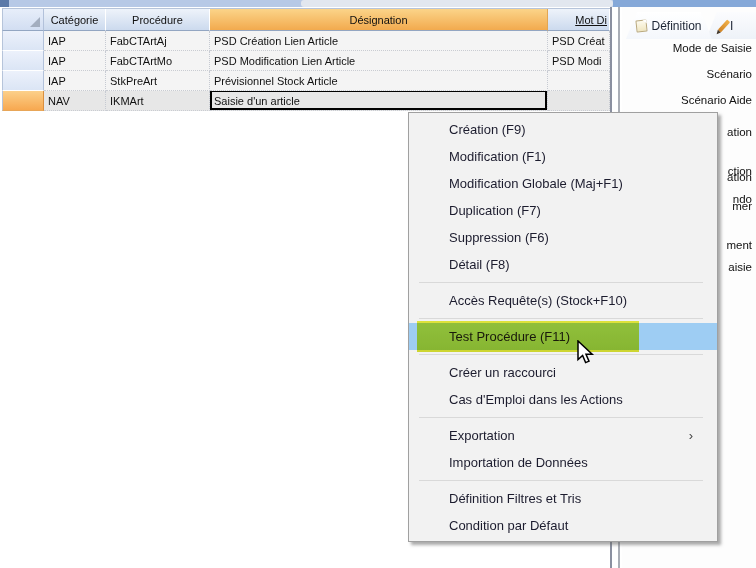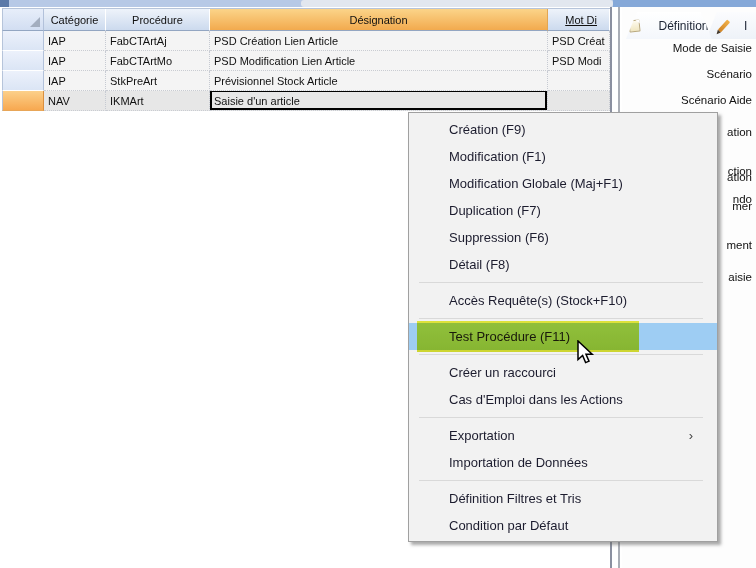--- a/index.html
+++ b/index.html
@@ -22,40 +22,40 @@
   .cell { overflow:hidden; white-space:nowrap; padding:0 4px; line-height:20px;
     border-right:1px dotted #c6cad2; border-bottom:1px dotted #c9ccd2; background:#f4f4f4; }
   .c-rowhdr { width:42px; background:linear-gradient(#ecf1fb,#dbe5f5);
     border-right:1px solid #b2c1da; border-bottom:1px solid #ffffff; border-left:1px solid #b6c4da; }
   .c-cat { width:62px; } .c-proc { width:104px; } .c-desig { width:338px; } .c-mot { width:62px; }
   .header .cell { background:linear-gradient(#eef3fa,#ccdaee); line-height:22px; text-align:center;
     border-right:1px solid #ffffff; border-bottom:1px solid #93a6c2; color:#101010; }
   .header .c-rowhdr { position:relative; background:linear-gradient(#e7eefa,#d2def2);
     border-right:1px solid #b2c1da; }
   .header .c-desig { background:linear-gradient(#fbd489,#f2aa4e); border-right:1px solid #e2a653; }
-  .header .c-mot { text-align:right; padding-right:12px;text-decoration:underline; }
+  .header .c-mot { text-align:right; padding-right:2px;text-decoration:underline; }
   .corner-triangle { position:absolute; right:3px; bottom:3px; width:0; height:0;
     border-left:10px solid transparent; border-bottom:10px solid #a3aebf; }
   .row-selected .cell { background:#e7e7e7; }
   .row-selected .c-rowhdr { background:linear-gradient(#fcd08a,#f7a850);
     border-right:1px solid #d98f3f; border-bottom:1px solid #e8a658; }
   .cell-selected { position:relative; }
   .cell-selected::after { content:""; position:absolute; left:0; top:-1px; right:0; bottom:0;
     border:2px solid #000000; pointer-events:none; }
 
   
   .vline1 { position:absolute; left:610px; top:7px; width:2px; height:561px; background:#8b90a0; }
   .vline2 { position:absolute; left:618px; top:7px; width:2px; height:561px; background:#aaaeb6; }
 
   
   .panel { position:absolute; left:622px; top:7px; width:134px; height:561px;
     background:#fdfdfd; overflow:hidden; font-size:12px; color:#151515; }
   .tabstrip { position:absolute; left:0; top:5px; width:200px; height:27px; }
   .tab { position:absolute; top:0; height:27px; clip-path:polygon(11px 0, calc(100% - 11px) 0, 100% 100%, 0 100%);
-    filter:drop-shadow(0 0 1px #8fa3c0); display:flex; align-items:center; justify-content:center; gap:18px; }
+    filter:drop-shadow(0 0 1px #8fa3c0); display:flex; align-items:center; justify-content:center; gap:4px; }
   .tab1 { left:4px; width:86px; background:linear-gradient(#ffffff,#f4f7fc); z-index:2; }
   .tab2 { left:84px; width:86px; background:linear-gradient(#fbfcfe,#eef2f8); z-index:1;
     justify-content:flex-start; padding-left:16px; }
   .tab-label { color:#1c2433; font-size:12px; }
   .note-icon { width:11px; height:12px; background:linear-gradient(#fdfaee,#f0e6c0);
     border:1px solid #b9a87c; border-radius:1px; transform:rotate(-6deg); position:relative; }
   .note-icon::after { content:""; position:absolute; right:-1px; top:-1px; width:0; height:0;
     border-left:4px solid transparent; border-top:4px solid #ffffff; }
   .pencil-icon { width:4px; height:14px; background:linear-gradient(#f2b24a,#cf8325);
     transform:rotate(42deg); position:relative; border-radius:1px; }
@@ -153,21 +153,21 @@
     </div>
     <div class="panel-label" style="top:34px;">Mode de Saisie</div>
     <div class="panel-label" style="top:60px;">Scénario</div>
     <div class="panel-label" style="top:86px;">Scénario Aide</div>
     <div class="panel-label" style="top:118px;">ation</div>
     <div class="panel-label" style="top:157px;">ction</div>
     <div class="panel-label" style="top:163px;">ation</div>
     <div class="panel-label" style="top:185px;">ndo</div>
     <div class="panel-label" style="top:192px;">mer</div>
     <div class="panel-label" style="top:231px;">ment</div>
-    <div class="panel-label" style="top:263px;">aisie</div>
+    <div class="panel-label" style="top:253px;">aisie</div>
   </div>
 
   <div class="ctxmenu">
     <div class="mi">
         <span class="mi-label">Création (F9)</span>
       </div>
     <div class="mi">
         <span class="mi-label">Modification (F1)</span>
       </div>
     <div class="mi">

